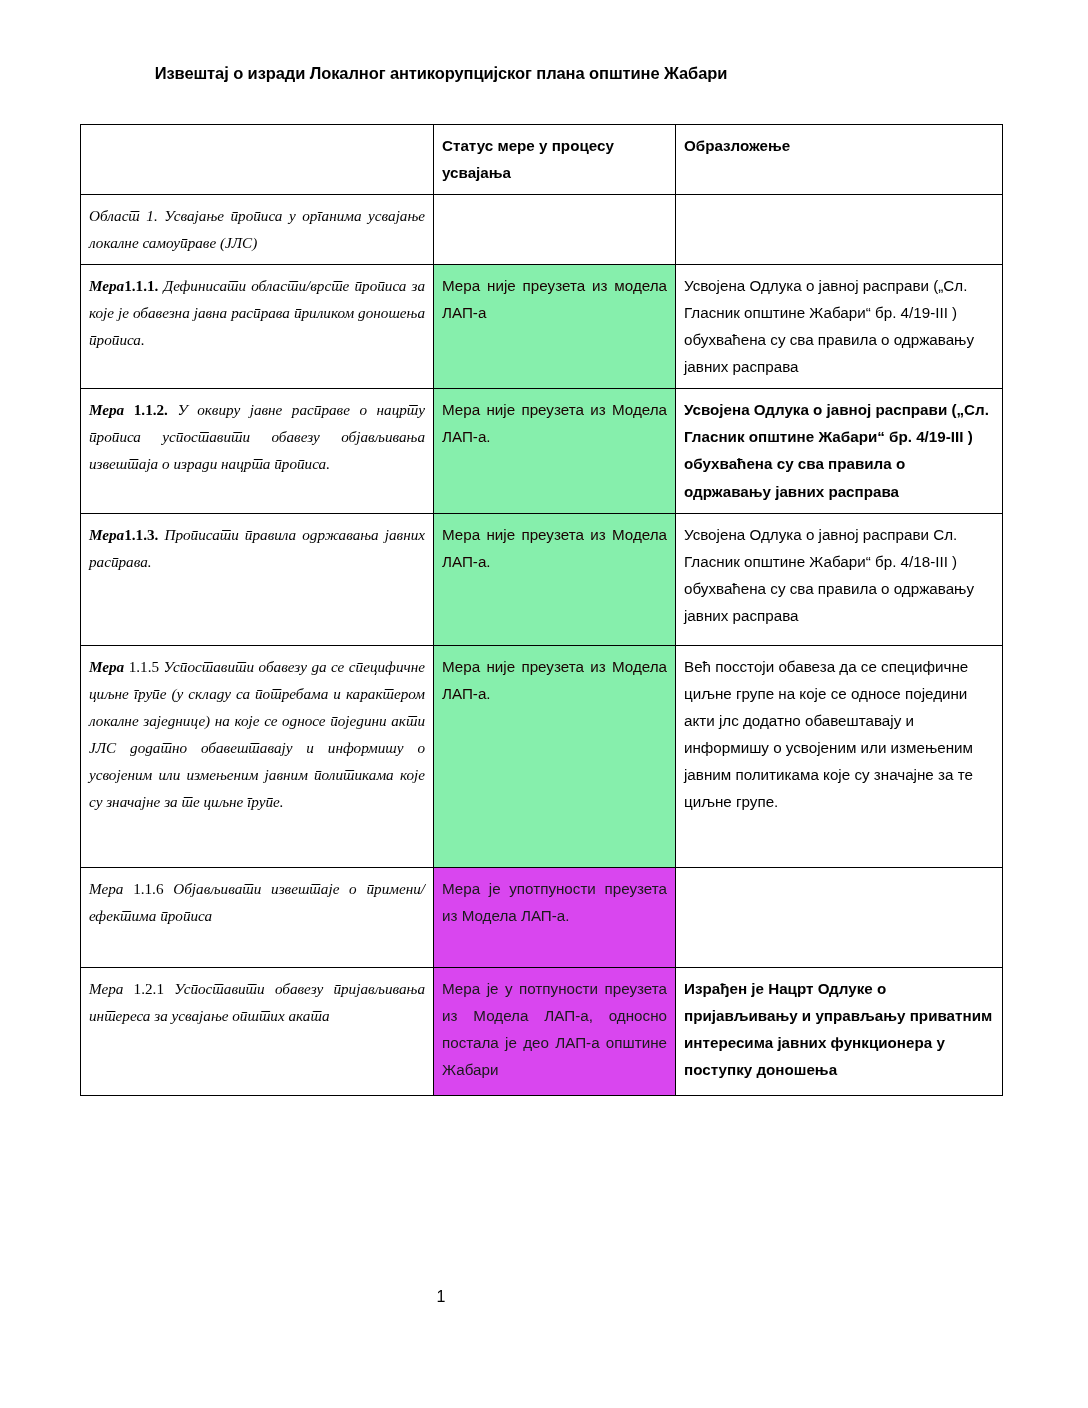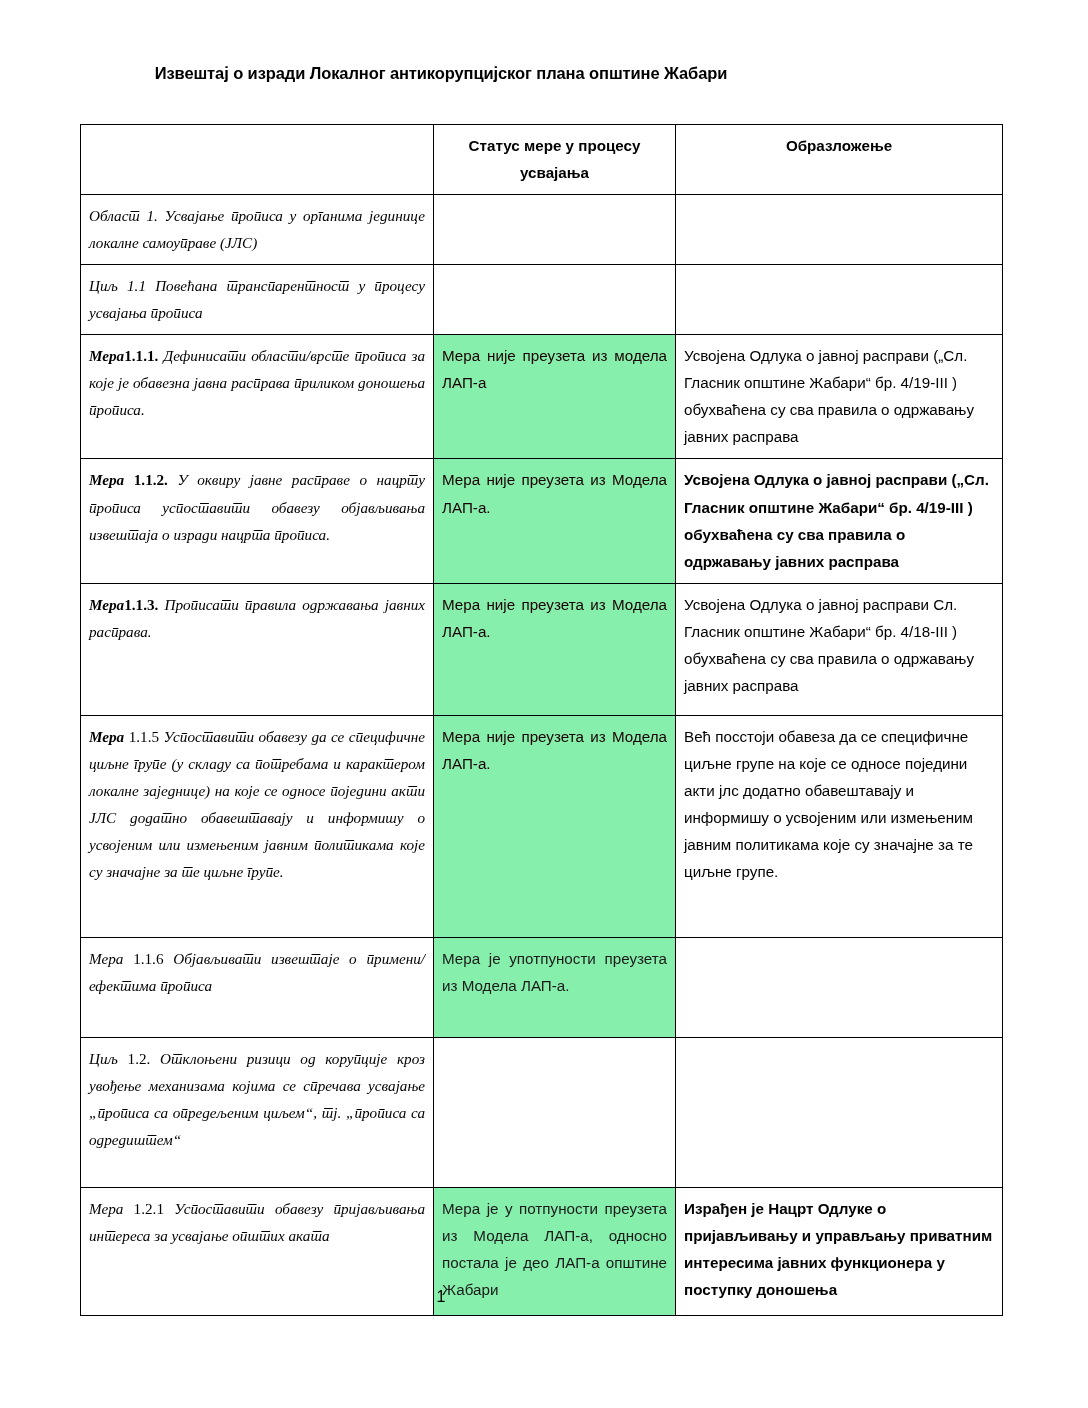--- a/index.html
+++ b/index.html
@@ -56,21 +56,20 @@
     line-height: 1.78;
   }
 
   
   col.c1 { width: 353px; }
   col.c2 { width: 242px; }
   col.c3 { width: 327px; }
 
   
   .hdr td {
-    text-align: center;
     font-family: "Liberation Sans", "DejaVu Sans", sans-serif;
     font-weight: bold;
     font-size: 15.4px;
     line-height: 1.95;
     padding-top: 9px;
     padding-bottom: 9px;
   }
   .hdr td.blank { border-top: 1.6px solid #000; }
 
   
@@ -104,21 +103,21 @@
     font-size: 15px;
     text-align: justify;
     text-justify: inter-word;
     line-height: 1.82;
   }
   .status-red {
     background: #86efac;
     color: #1a0000;
   }
   .status-green {
-    background: #86efac;
+    background: #d946ef;
     color: #1a1a1a;
   }
 
   
   .col-expl {
     font-family: "Liberation Sans", "DejaVu Sans", sans-serif;
     font-size: 15px;
     line-height: 1.82;
     text-align: left;
   }
@@ -162,30 +161,25 @@
       </colgroup>
       <tbody>
 
         <tr class="hdr">
           <td class="blank"></td>
           <td>Статус мере у процесу усвајања</td>
           <td>Образложење</td>
         </tr>
 
         <tr class="r-area">
-          <td class="col-measure"><span class="lead-roman">Област 1</span><span>. Усвајање прописа у органима јединице локалне самоуправе (ЈЛС)</span></td>
+          <td class="col-measure"><span class="lead-roman">Област 1</span><span>. Усвајање прописа у органима усвајање локалне самоуправе (ЈЛС)</span></td>
           <td class="col-status"></td>
           <td class="col-expl"></td>
         </tr>
 
-        <tr class="r-goal11">
-          <td class="col-measure"><span class="lead-roman">Циљ 1.1</span><span> Повећана транспарентност у процесу усвајања прописа</span></td>
-          <td class="col-status"></td>
-          <td class="col-expl"></td>
-        </tr>
 
         <tr class="r-m111">
           <td class="col-measure"><span class="lead">Мера</span><span class="num-b">1.1.1.</span>
             <span>Дефинисати области/врсте прописа за које је обавезна јавна расправа приликом доношења прописа.</span></td>
           <td class="col-status status-red">Мера није преузета из модела ЛАП-а</td>
           <td class="col-expl">Усвојена Одлука  о јавној расправи („Сл. Гласник општине Жабари“ бр. 4/19-III )  обухваћена су сва правила о одржавању јавних расправа</td>
         </tr>
 
         <tr class="r-m112">
           <td class="col-measure"><span class="lead">Мера</span> <span class="num-b">1.1.2.</span>
@@ -209,26 +203,20 @@
           <td class="col-expl">Већ посстоји обавеза да се специфичне циљне групе на које се односе поједини акти јлс додатно обавештавају и информишу о усвојеним или измењеним јавним политикама које су значајне за те циљне групе.</td>
         </tr>
 
         <tr class="r-m116">
           <td class="col-measure"><span class="lead-roman">Мера</span> <span class="num">1.1.6</span>
             <span>Објављивати извештаје о примени/ефектима прописа</span></td>
           <td class="col-status status-green">Мера је употпуности преузета из Модела ЛАП-а.</td>
           <td class="col-expl"></td>
         </tr>
 
-        <tr class="r-goal12">
-          <td class="col-measure"><span class="lead-roman">Циљ</span> <span class="num">1.2.</span>
-            <span>Отклоњени ризици од корупције кроз увођење механизама којима се спречава усвајање „прописа са опредељеним циљем“, тј. „прописа са одредиштем“</span></td>
-          <td class="col-status"></td>
-          <td class="col-expl"></td>
-        </tr>
 
         <tr class="r-m121">
           <td class="col-measure"><span class="lead-roman">Мера</span> <span class="num">1.2.1</span>
             <span>Успоставити обавезу пријављивања интереса за усвајање општих аката</span></td>
           <td class="col-status status-green">Мера је у потпуности преузета из Модела ЛАП-а, односно постала је део ЛАП-а општине Жабари</td>
           <td class="col-expl bold">Израђен је Нацрт Одлуке о пријављивању и управљању приватним интересима јавних функционера у поступку доношења</td>
         </tr>
 
       </tbody>
     </table>

